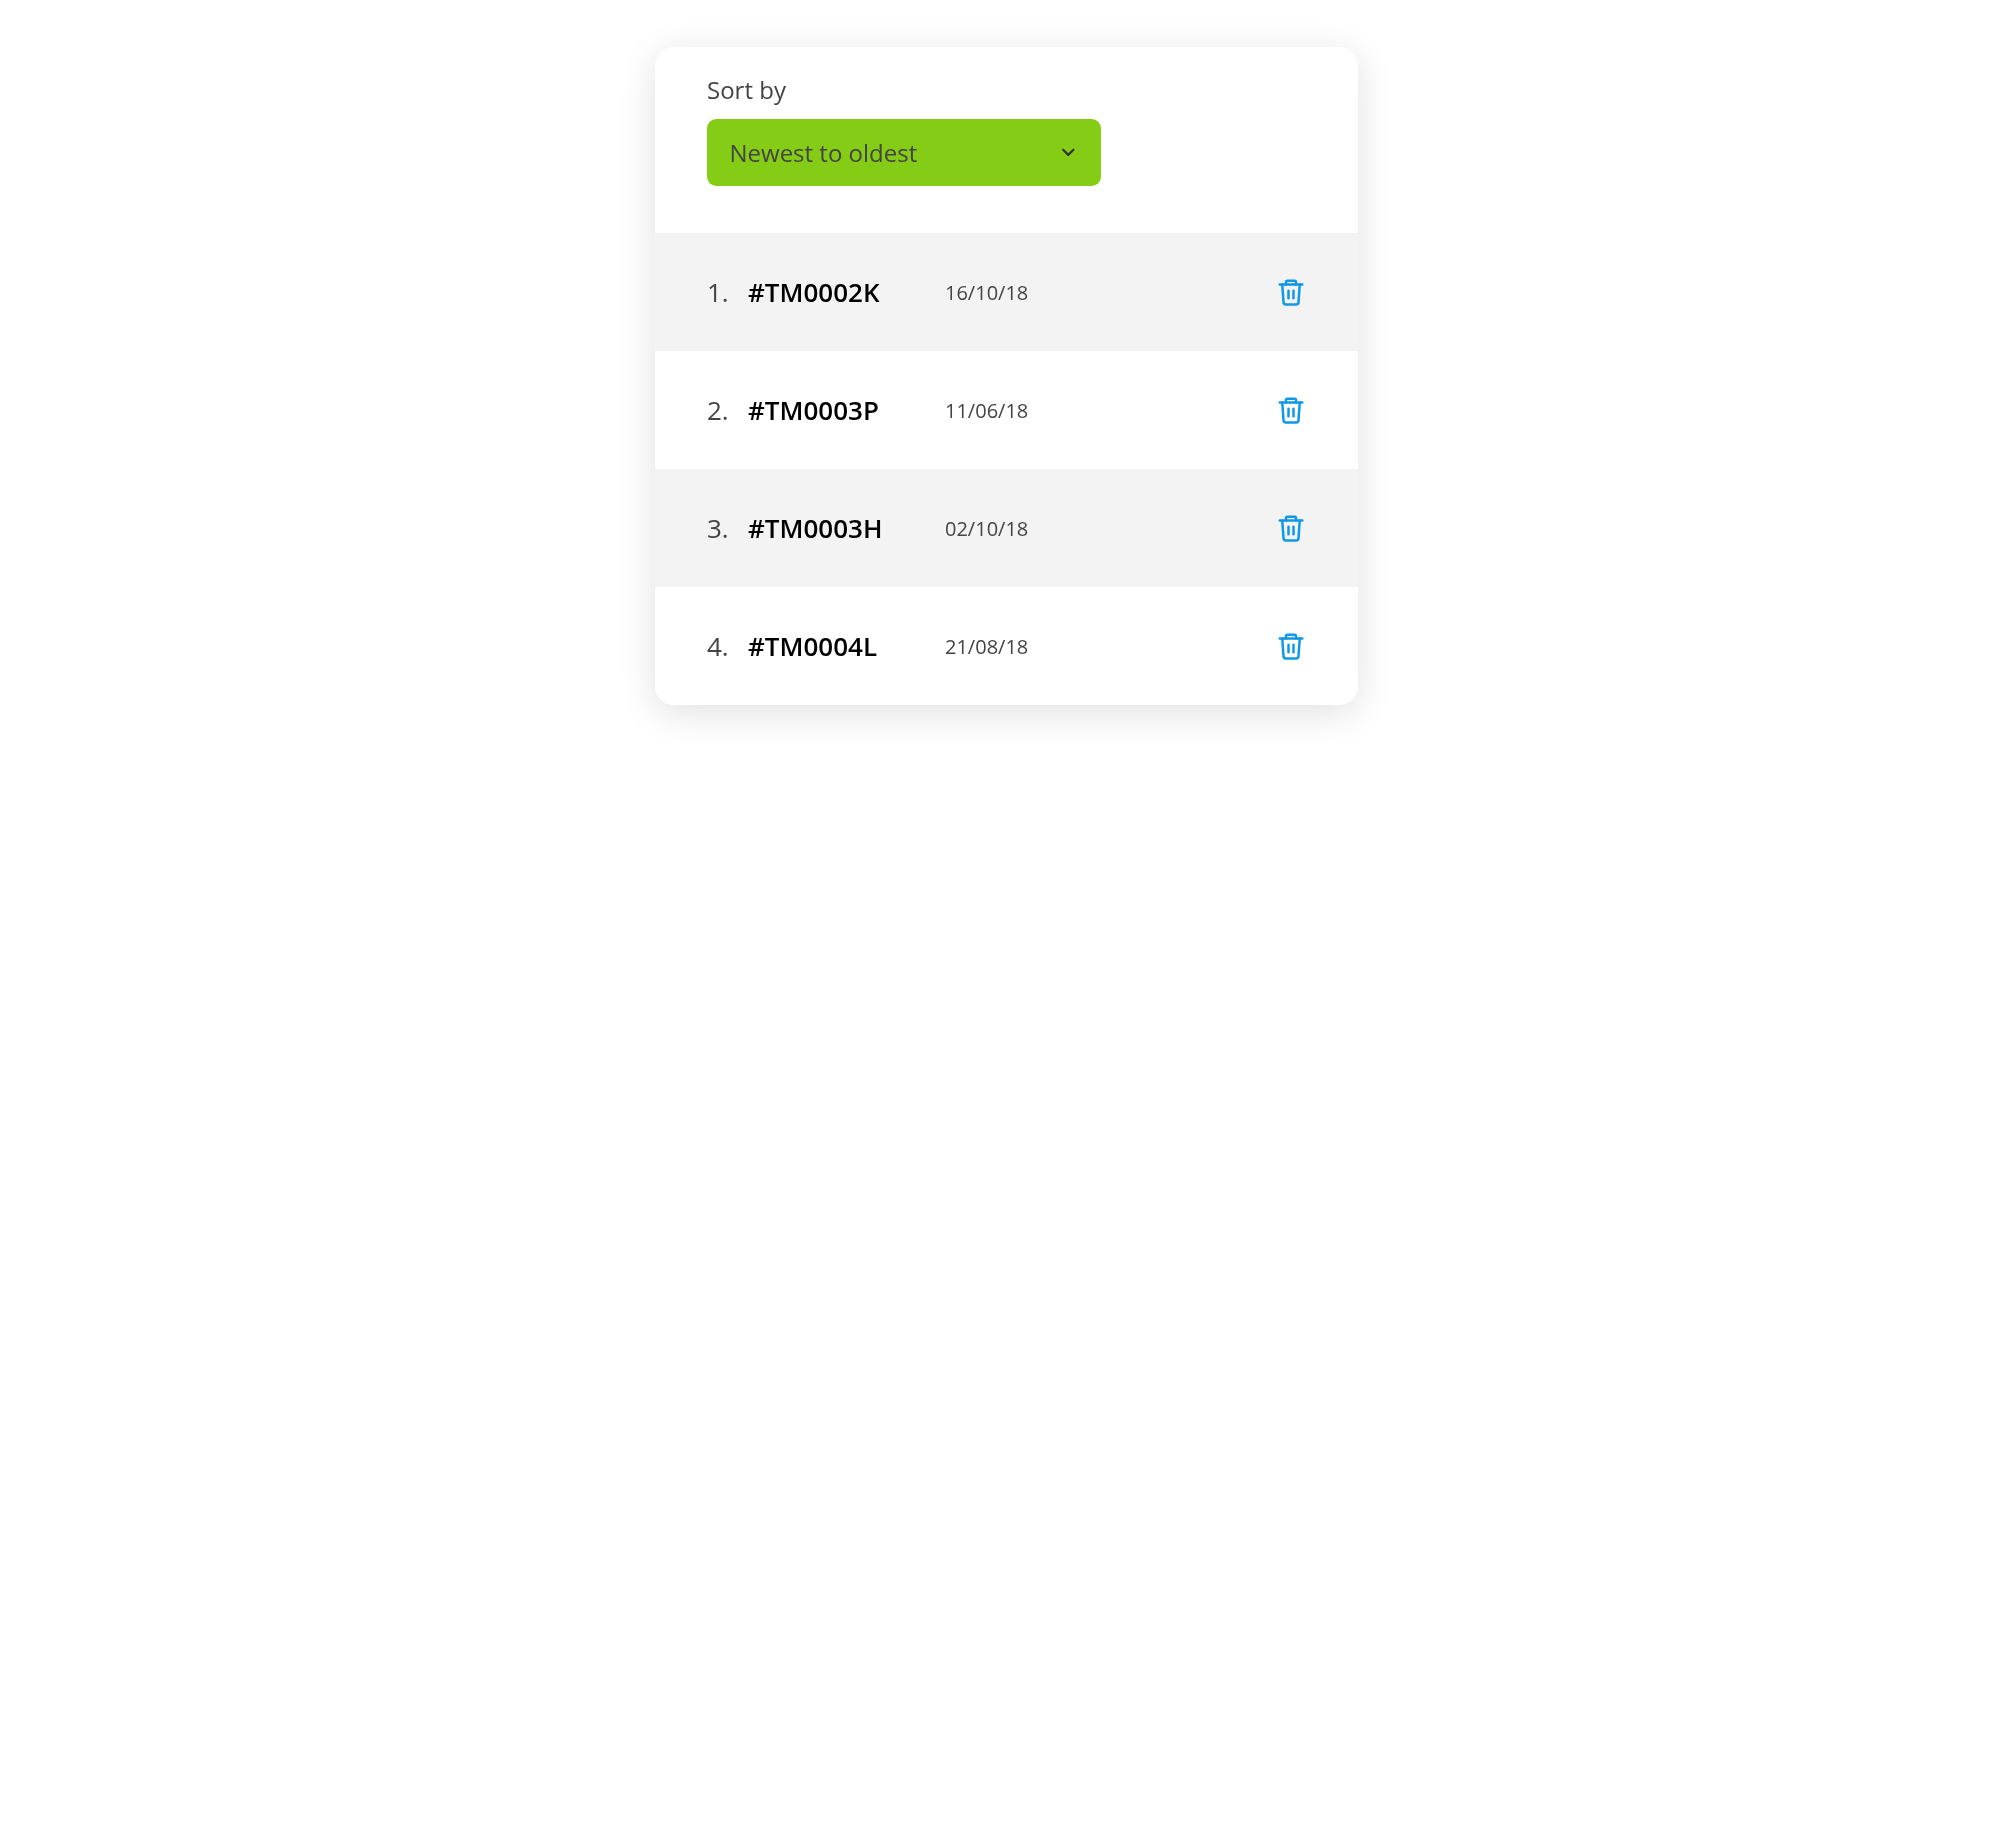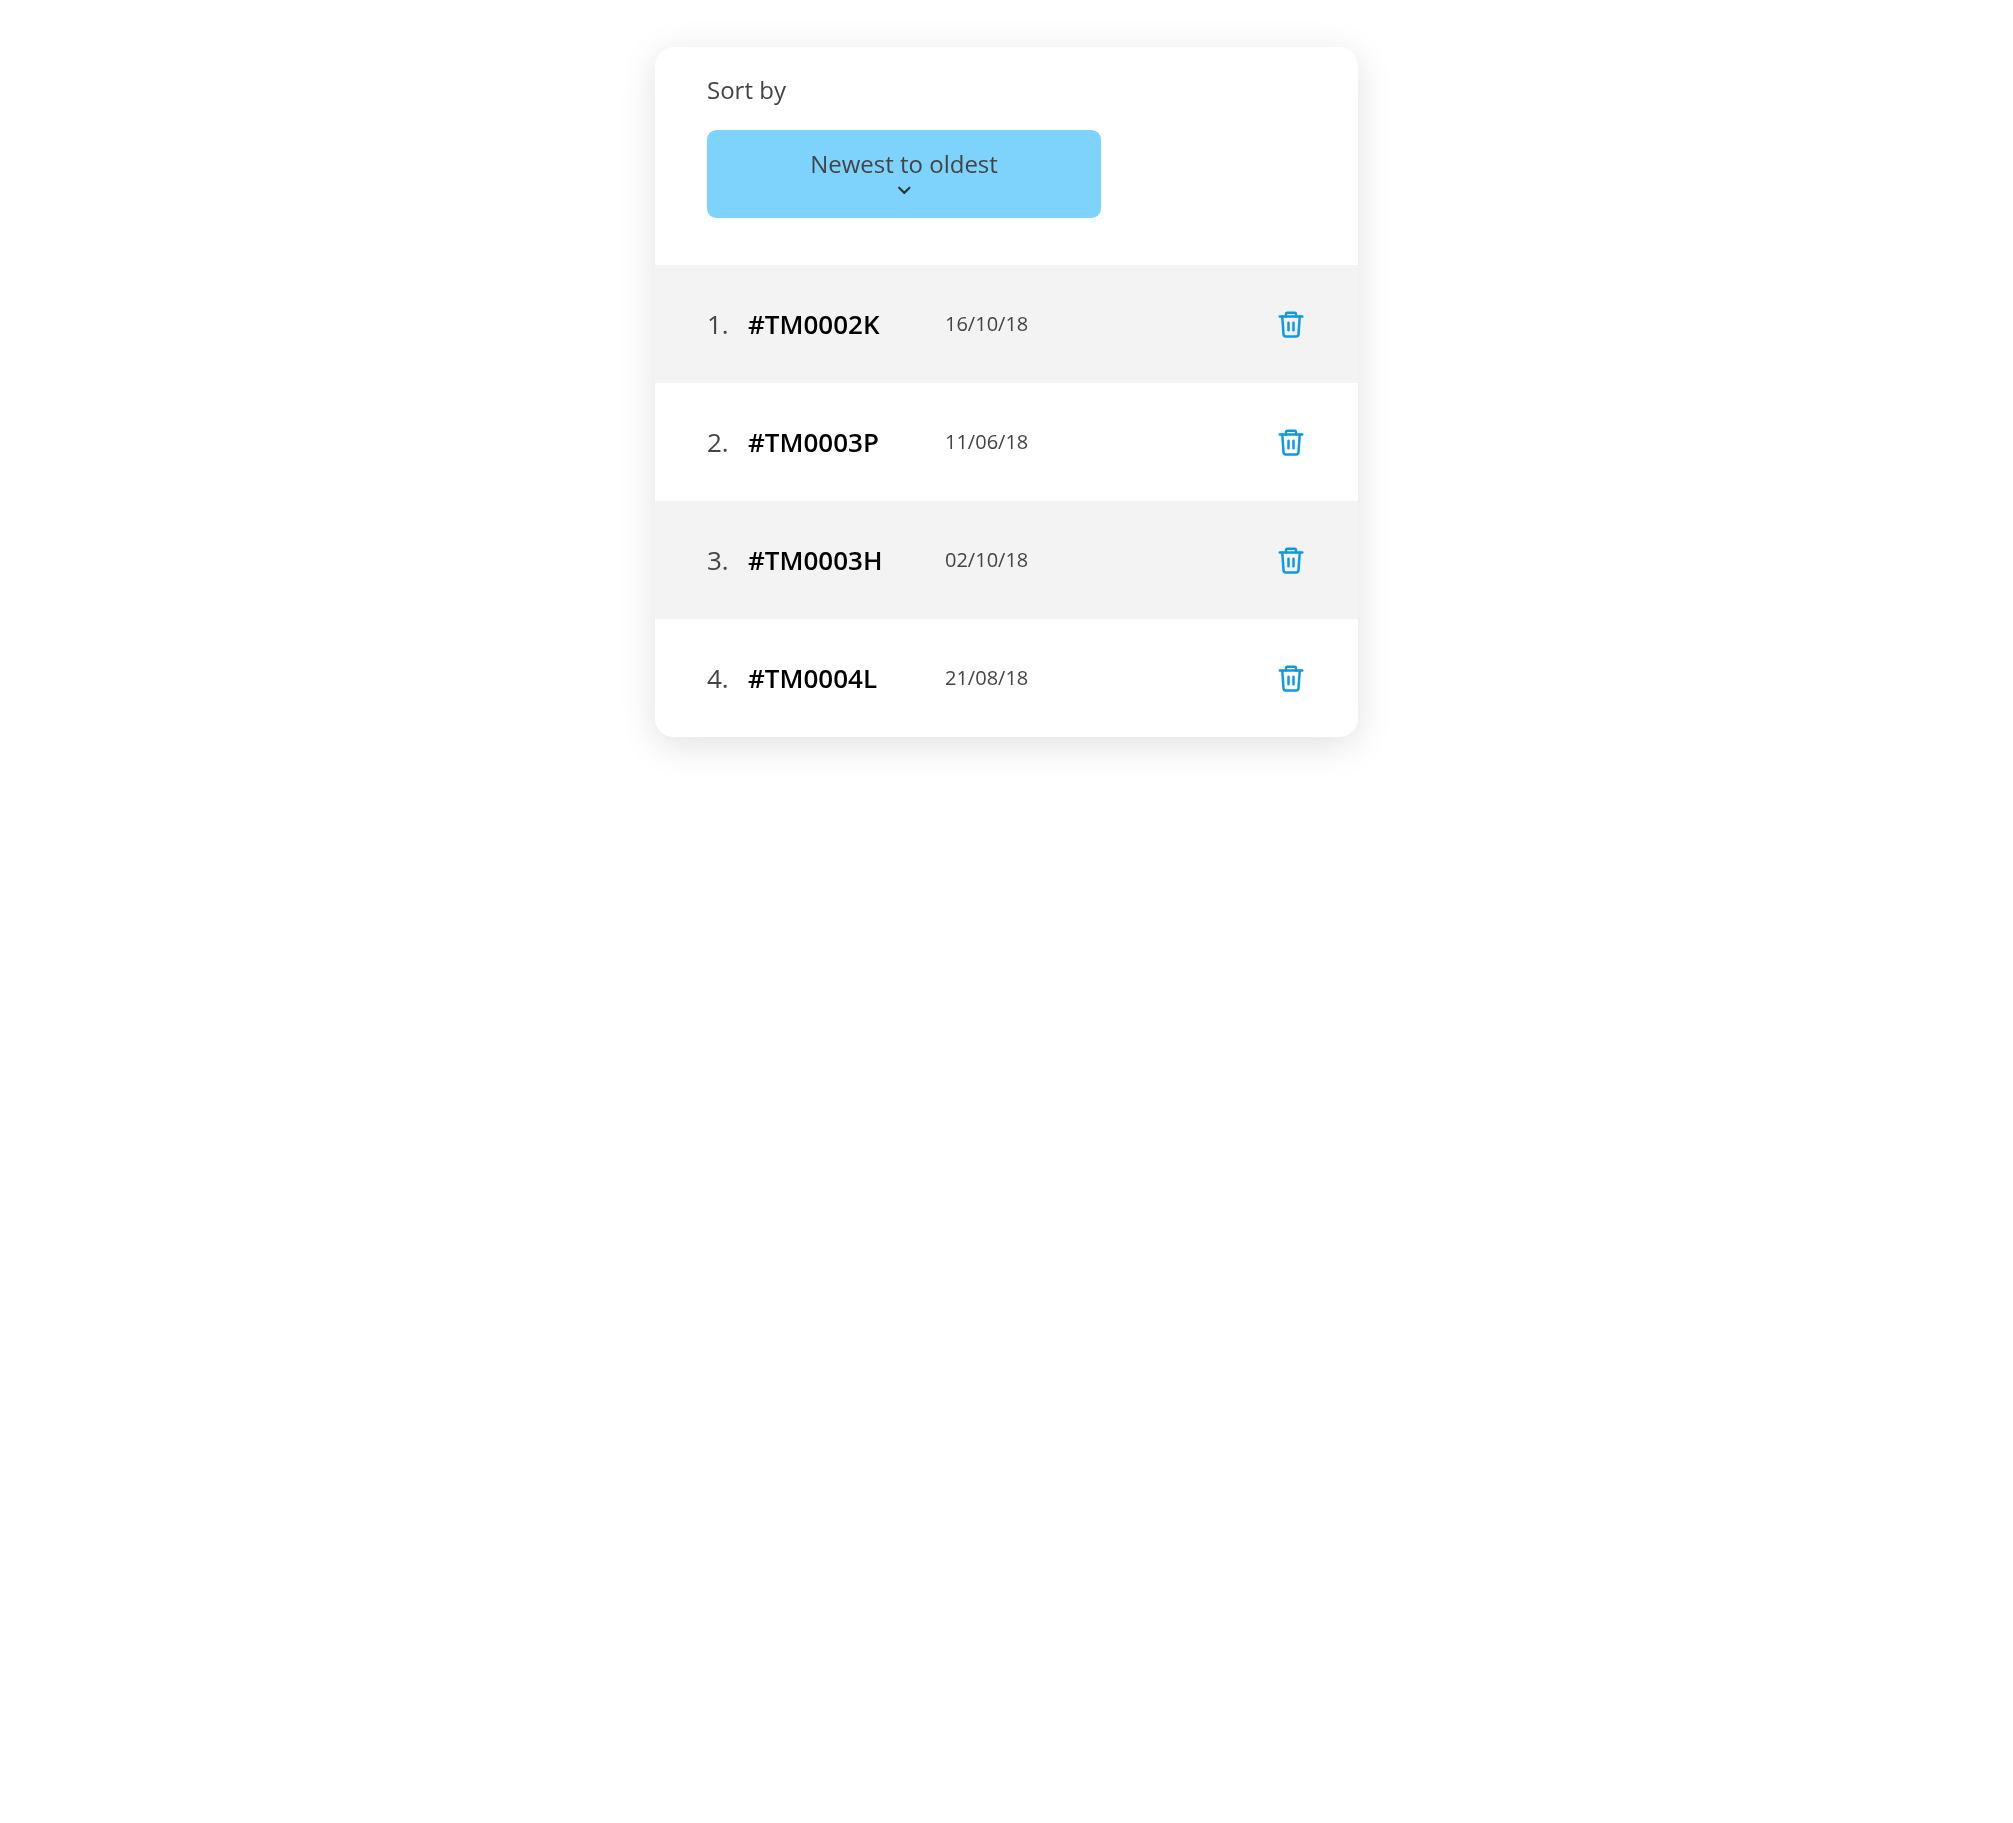--- a/index.html
+++ b/index.html
@@ -58,33 +58,32 @@
       height: 28px;
     }
     
     .sort-section {
       padding: 26px 52px 47px 52px;
     }
     
     .sort-label {
       font-size: 24px;
       color: #444444;
-      margin-bottom: 24px;
+      margin-bottom: 13px;
     }
     
     .sort-select {
       display: flex;
       align-items: center;
       justify-content: space-between;
-      background: #7dd3fc;
+      background: #84cc16;
       border-radius: 9.4px;
       padding: 17px 22.5px;
       width: 394px;
       cursor: pointer;
-      flex-direction: column;
     }
     
     .sort-select-value {
       font-size: 24px;
       color: #444444;
     }
     
     .chevron-icon {
       width: 20.6px;
       height: 20.6px;

